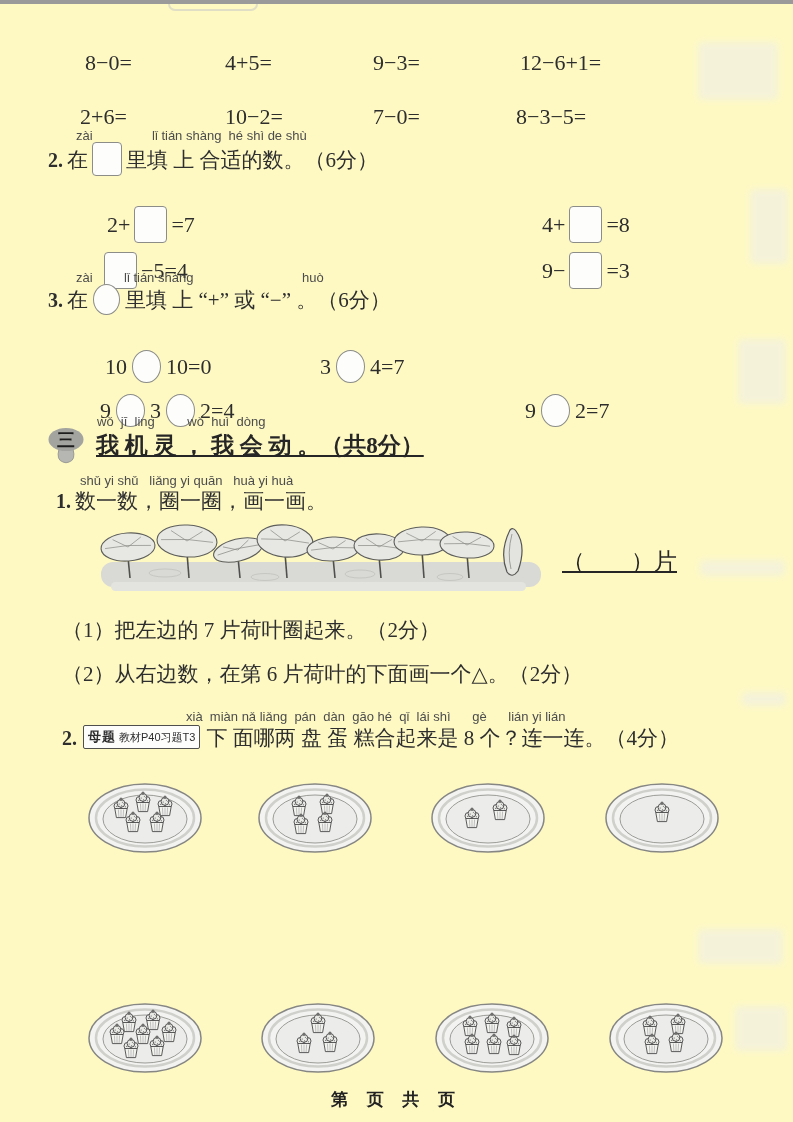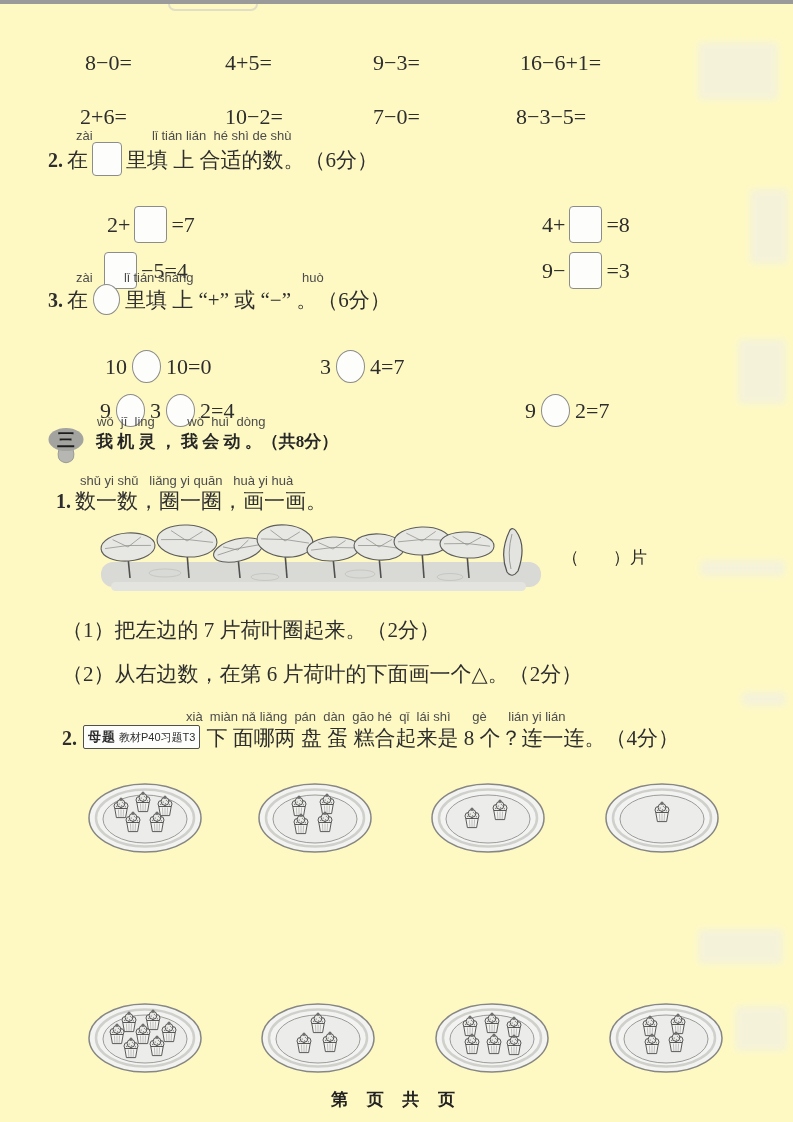--- a/index.html
+++ b/index.html
@@ -5,21 +5,21 @@
   * { margin:0; padding:0; box-sizing:border-box; }
   html,body { background:#9a9a9a; }
   .page {
     position:relative; width:793px; height:1122px; margin:4px auto;
     background:#fef9c3; overflow:hidden;
     font-family:"Liberation Serif","DejaVu Serif",serif; color:#2e2e2e;
   }
   .abs { position:absolute; }
   .math { font-size:22px; white-space:pre; color:#2d2d2d; }
   .cn { font-size:21px; white-space:pre; }
-  .cn-lg { font-size:17px; font-weight:600; white-space:pre; color:#262626; }
+  .cn-lg { font-size:23px; font-weight:600; white-space:pre; color:#262626;text-decoration:underline; }
   .pinyin { font-family:"Liberation Sans","DejaVu Sans",sans-serif; font-size:13px; color:#4c4c4c; white-space:pre; }
   .qnum { font-size:20px; font-weight:700; margin-right:4px; }
   .fill-box {
     display:inline-block; width:33px; height:37px; margin:0 4px;
     border:1.4px solid #8c8c89; border-radius:4px; background:#fdfdfc;
     vertical-align:-11px;
   }
   .fill-box.sm { width:30px; height:34px; vertical-align:-9px; }
   .op-circle {
     display:inline-block; width:29px; height:33px; margin:0 5px;
@@ -52,28 +52,28 @@
   <div class="ghost" style="left:738px;top:335px;width:48px;height:65px"></div>
   <div class="ghost" style="left:700px;top:556px;width:85px;height:16px"></div>
   <div class="ghost" style="left:742px;top:688px;width:44px;height:14px"></div>
   <div class="ghost" style="left:698px;top:925px;width:85px;height:35px"></div>
   <div class="ghost" style="left:735px;top:1002px;width:52px;height:45px"></div>
   <div class="abs" style="left:168px;top:-7px;width:90px;height:14px;border:2px solid #cbcbc7;border-radius:8px;opacity:.6"></div>
 
   <span class="abs math" style="left:85px;top:46px">8−0=</span>
   <span class="abs math" style="left:225px;top:46px">4+5=</span>
   <span class="abs math" style="left:373px;top:46px">9−3=</span>
-  <span class="abs math" style="left:520px;top:46px">16−6+1=</span>
+  <span class="abs math" style="left:520px;top:46px">12−6+1=</span>
   <span class="abs math" style="left:80px;top:100px">2+6=</span>
   <span class="abs math" style="left:225px;top:100px">10−2=</span>
   <span class="abs math" style="left:373px;top:100px">7−0=</span>
   <span class="abs math" style="left:516px;top:100px">8−3−5=</span>
 
   <span class="abs pinyin" style="left:76px;top:124px">zài</span>
-  <span class="abs pinyin" style="left:152px;top:124px">lǐ tián lián  hé shì de shù</span>
+  <span class="abs pinyin" style="left:152px;top:124px">lǐ tián shàng  hé shì de shù</span>
   <div class="abs nowrap" style="left:48px;top:138px">
     <span class="qnum">2.</span><span class="cn">在</span><span class="fill-box sm"></span><span class="cn">里填 上 合适的数。（6分）</span>
   </div>
 
   <div class="abs math" style="left:85px;top:176px">
     <span>2+</span><span class="fill-box"></span><span>=7</span>
   </div>
   <div class="abs math" style="left:520px;top:176px">
     <span>4+</span><span class="fill-box"></span><span>=8</span>
   </div>

